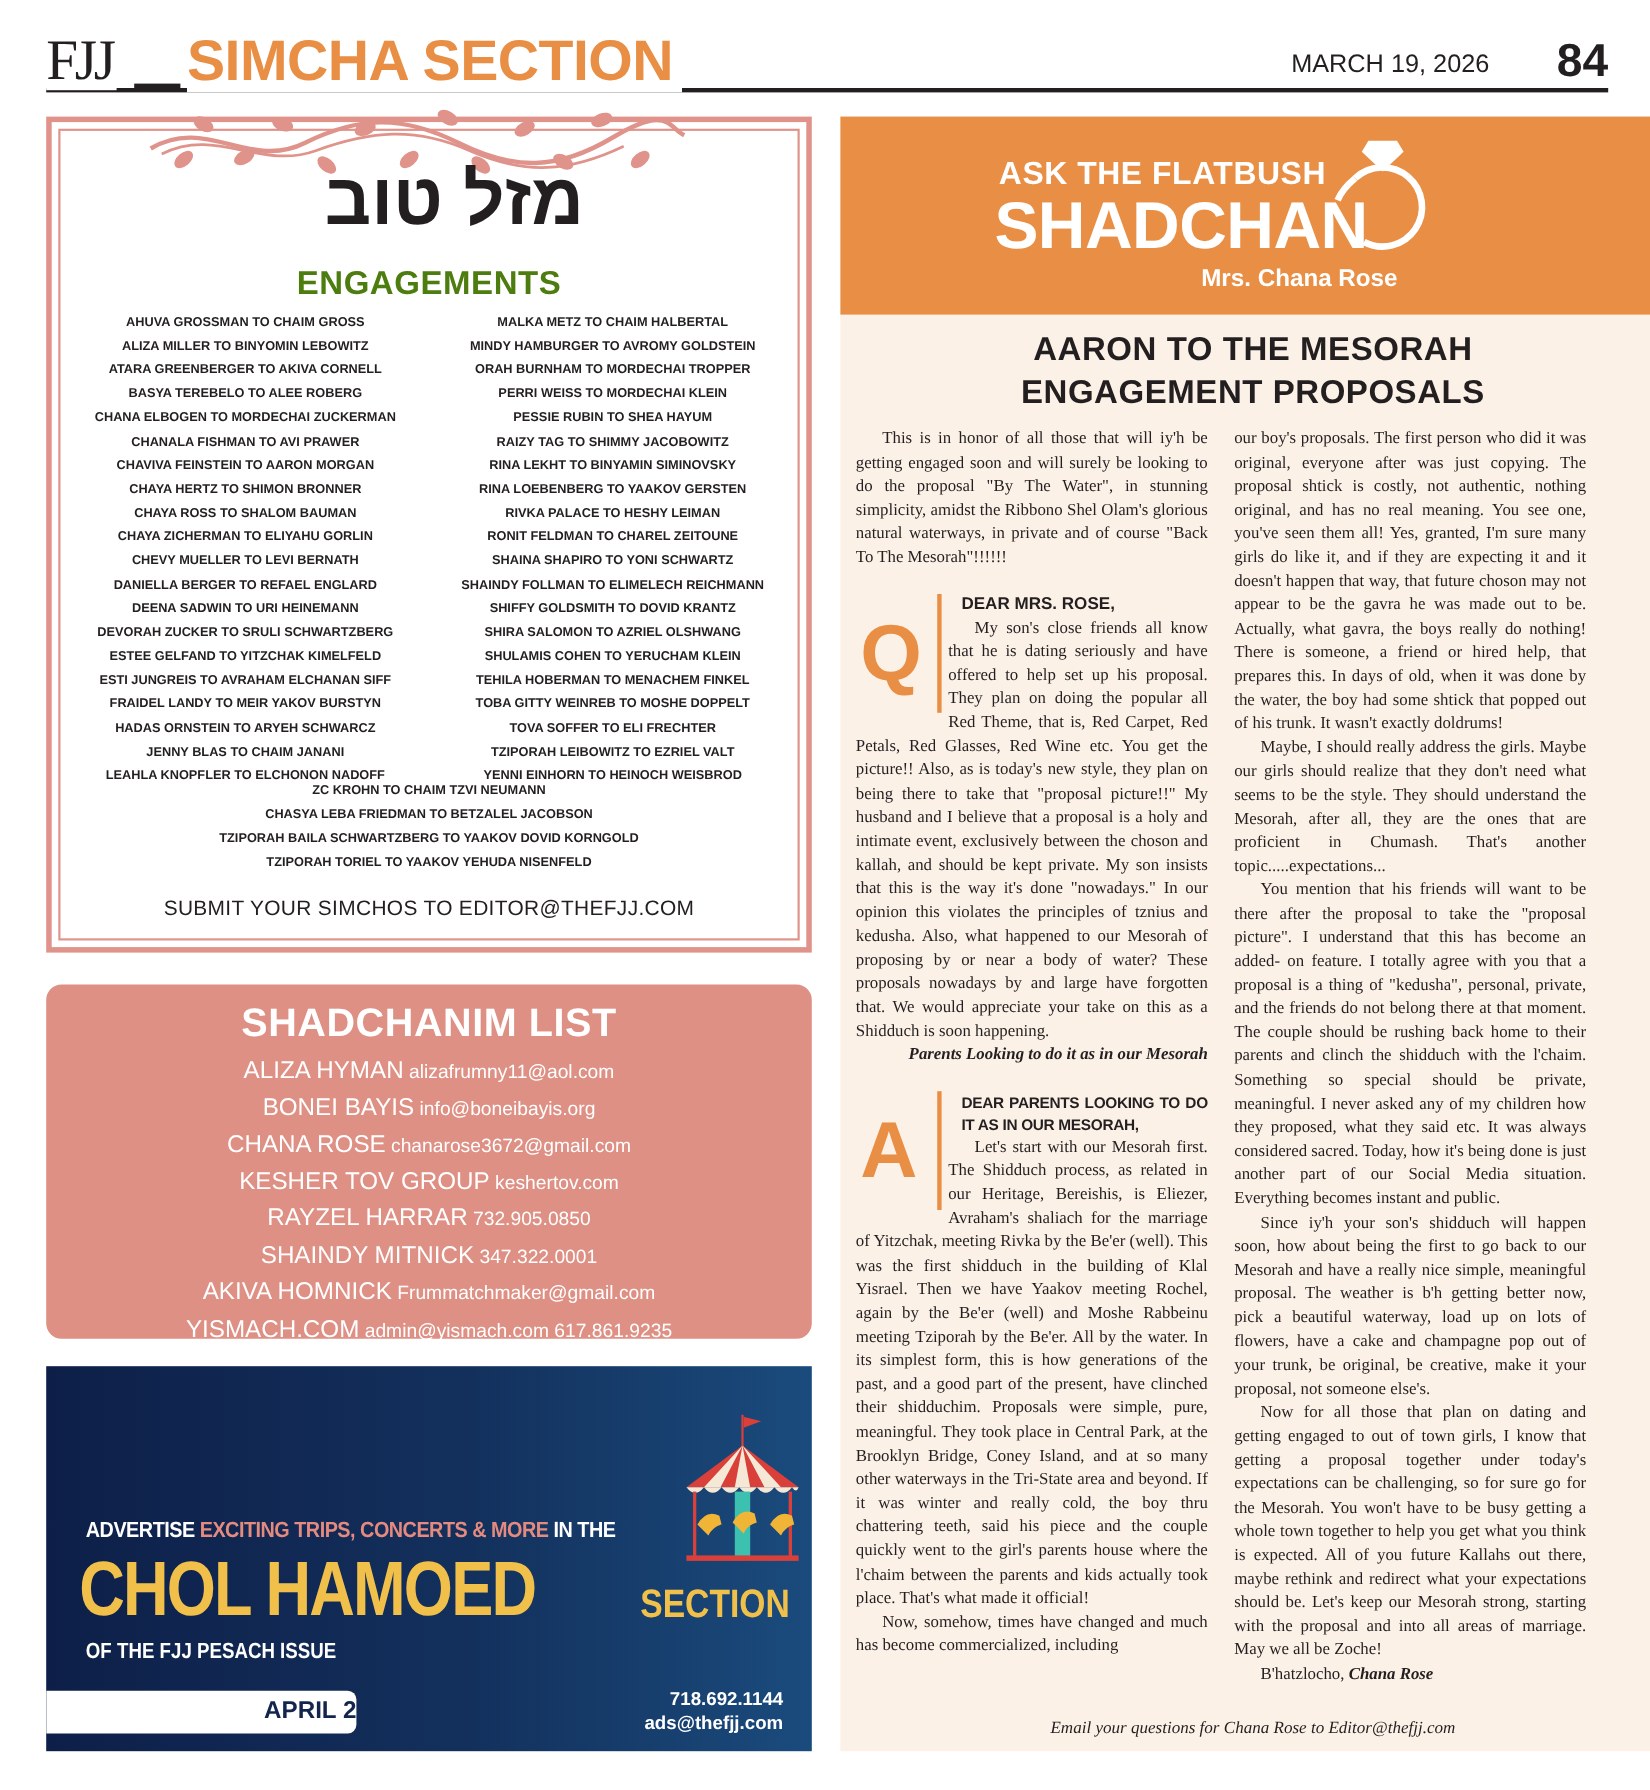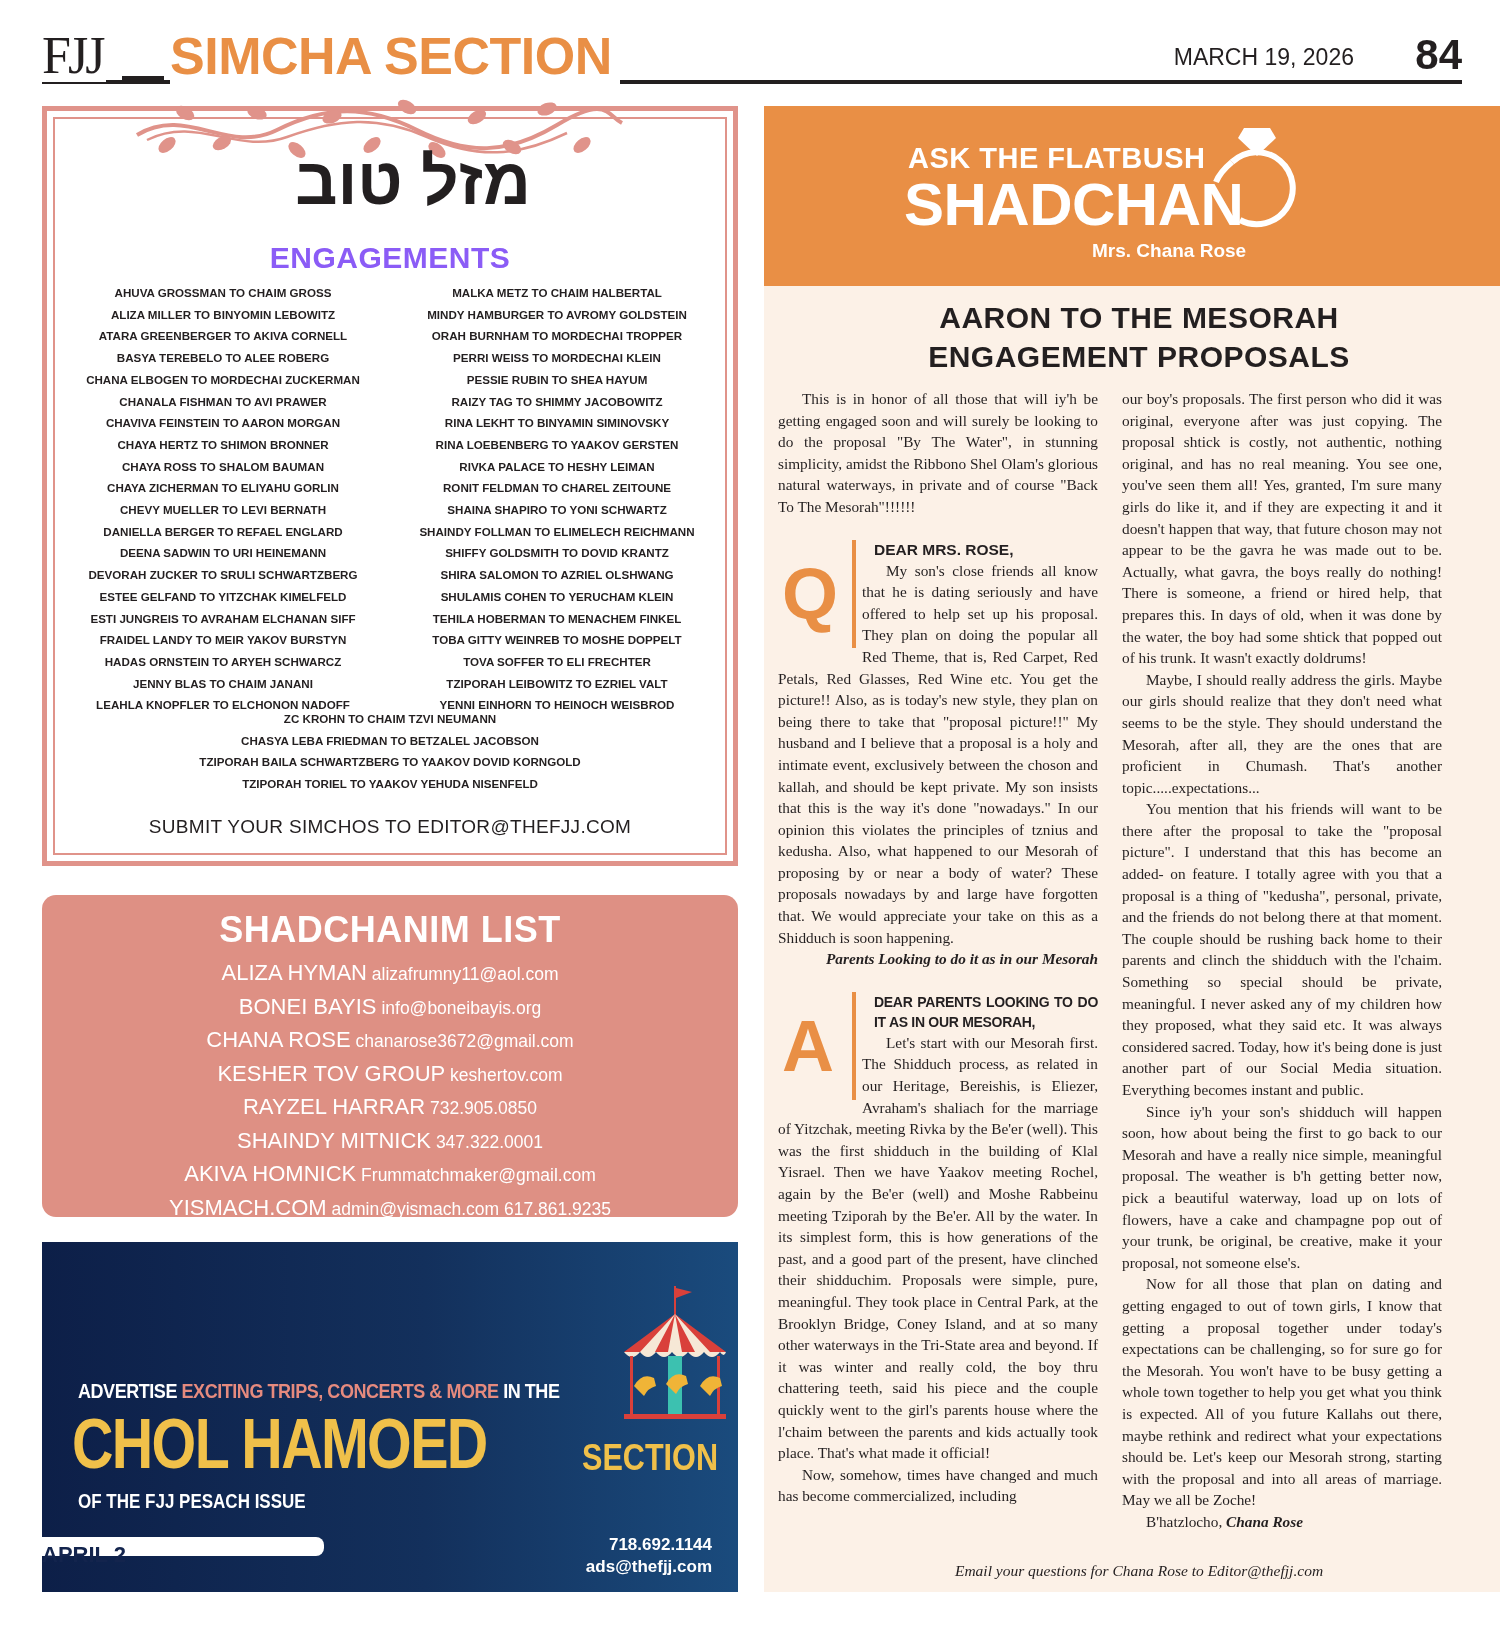--- a/index.html
+++ b/index.html
@@ -13,51 +13,51 @@
   .hdr-dash { position: absolute; left: 80px; top: 48px; width: 42px; height: 4px; background: #231f20; }
   .hdr-section { position: absolute; left: 128px; top: 0; font-size: 52px; font-weight: bold; color: #e98f45; line-height: 56px; background: #fff; padding: 0 8px 0 0; letter-spacing: -0.5px; }
   .hdr-date { position: absolute; right: 98px; top: 16px; font-size: 23px; line-height: 26px; background: #fff; padding: 0 10px; }
   .hdr-page { position: absolute; right: 0; top: 4px; font-size: 42px; font-weight: bold; line-height: 46px; }
 
   
   .mazel { position: absolute; left: 42px; top: 106px; width: 696px; height: 760px; border: 5px solid #e0938a; }
   .mazel-inner { position: absolute; left: 6px; top: 6px; right: 6px; bottom: 6px; border: 2px solid #e0938a; }
   .vine { position: absolute; left: 80px; top: -16px; width: 500px; height: 70px; }
   .hebrew { position: absolute; left: 0; right: 0; top: 30px; text-align: center; font-size: 66px; font-weight: bold; direction: rtl; line-height: 80px; margin-left: 46px; }
-  .eng-title { position: absolute; left: 0; right: 0; top: 130px; text-align: center; font-size: 30px; font-weight: bold; color: #8b5cf6; letter-spacing: 0.5px; }
+  .eng-title { position: absolute; left: 0; right: 0; top: 130px; text-align: center; font-size: 30px; font-weight: bold; color: #4d7c0f; letter-spacing: 0.5px; }
   .eng-grid { position: absolute; left: 0; right: 0; top: 171px; display: grid; grid-template-columns: 330px 330px; column-gap: 4px; justify-content: center; }
   .eng-item { font-size: 11.6px; font-weight: bold; text-align: center; line-height: 21.7px; white-space: nowrap; }
   .eng-extra { position: absolute; left: 0; right: 0; top: 597px; }
   .eng-extra .eng-item { display: block; }
   .submit { position: absolute; left: 0; right: 0; top: 705px; text-align: center; font-size: 19px; letter-spacing: 0.3px; }
 
   
   .shad { position: absolute; left: 42px; top: 895px; width: 696px; height: 322px; background: #de9084; border-radius: 14px; color: #fff; text-align: center; }
   .shad-title { padding-top: 14px; font-size: 36px; font-weight: bold; line-height: 42px; letter-spacing: 0.5px; }
   .shad-list { margin-top: 6px; }
   .shad-row { font-size: 17.5px; line-height: 31.5px; white-space: nowrap; }
   .shad-row .nm { font-weight: normal; font-size: 22px; }
 
   
   .ad { position: absolute; left: 42px; top: 1242px; width: 696px; height: 350px; background: linear-gradient(90deg, #0d1f48 0%, #13305c 55%, #1a4b7d 100%); overflow: hidden; }
   .ad-line1 { position: absolute; left: 36px; top: 138px; font-size: 20px; font-weight: bold; color: #fff; letter-spacing: -0.5px; transform: scaleX(0.9); transform-origin: left; white-space: nowrap; }
   .ad-line1 .hl { color: #e58a7e; }
   .ad-big { position: absolute; left: 30px; top: 160px; font-size: 70px; font-weight: bold; color: #f0c04a; letter-spacing: -2px; transform: scaleX(0.82); transform-origin: left; line-height: 84px; white-space: nowrap; }
   .ad-section { position: absolute; left: 540px; top: 195px; font-size: 36px; font-weight: bold; color: #f0c04a; transform: scaleX(0.85); transform-origin: left; white-space: nowrap; }
   .ad-sub { position: absolute; left: 36px; top: 248px; font-size: 20px; font-weight: bold; color: #fff; transform: scaleX(0.85); transform-origin: left; white-space: nowrap; }
-  .ad-date { position: absolute; left: 0; top: 295px; width: 282px; height: 19px; background: #fff; border-radius: 0 8px 8px 0; color: #13244d; font-size: 22px; font-weight: bold; text-align: left; line-height: 35px; }
+  .ad-date { position: absolute; left: 0; top: 295px; width: 282px; height: 39px; background: #fff; border-radius: 0 8px 8px 0; color: #13244d; font-size: 22px; font-weight: bold; text-align: right; line-height: 35px; }
   .ad-contact { position: absolute; right: 26px; top: 292px; text-align: right; color: #fff; font-size: 17px; font-weight: bold; line-height: 22px; }
   .carousel { position: absolute; left: 578px; top: 44px; width: 110px; height: 140px; }
 
   
   .col { position: absolute; left: 764px; top: 106px; width: 750px; height: 1486px; background: #fcf1e7; }
   .col-head { position: absolute; left: 0; top: 0; width: 100%; height: 180px; background: #e98f45; color: #fff; }
   .ch-ask { position: absolute; left: 144px; top: 36px; font-size: 29px; font-weight: bold; letter-spacing: 0.5px; }
   .ch-shad { position: absolute; left: 140px; top: 64px; font-size: 60px; font-weight: bold; line-height: 70px; letter-spacing: -0.5px; }
-  .ch-mrs { position: absolute; left: 328px; top: 134px; font-size: 19px; font-weight: bold; }
+  .ch-mrs { position: absolute; left: 328px; top: 134px; font-size: 22px; font-weight: bold; }
   .ring { position: absolute; left: 448px; top: 14px; width: 90px; height: 110px; }
   .art-title { position: absolute; left: 0; right: 0; top: 192px; text-align: center; font-size: 30px; font-weight: bold; line-height: 39px; letter-spacing: 0.5px; }
 
   .body-l, .body-r { position: absolute; top: 282px; width: 320px; font-family: "Liberation Serif", serif; font-size: 15.3px; line-height: 21.6px; text-align: justify; hyphens: auto; }
   .body-l { left: 14px; }
   .body-r { left: 358px; }
   .body-l p, .body-r p { text-indent: 24px; }
   .body-r p.noind { text-indent: 0; }
   .spacer { height: 22px; }
   .qa { position: relative; min-height: 110px; }

